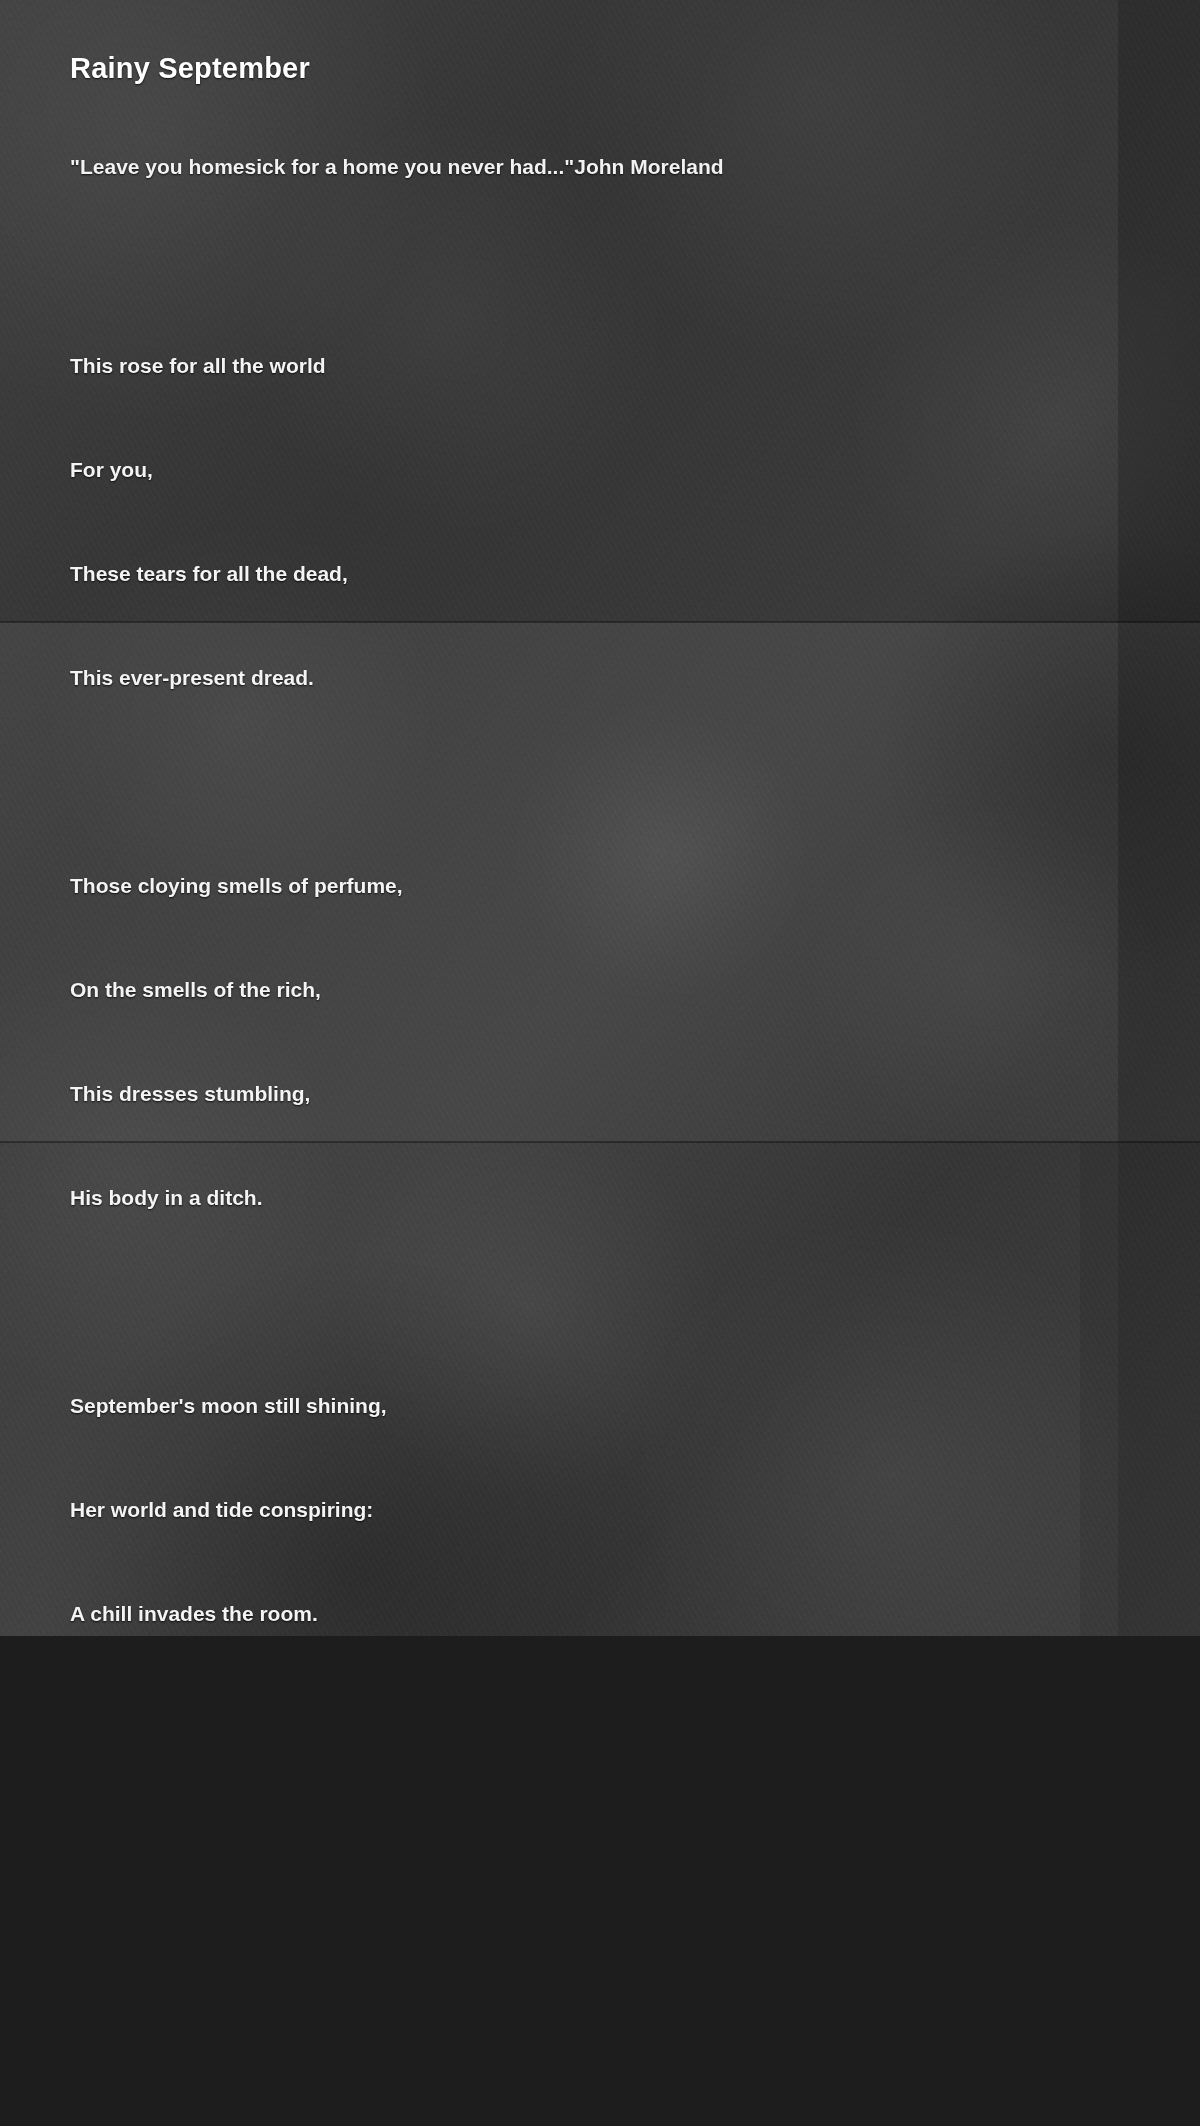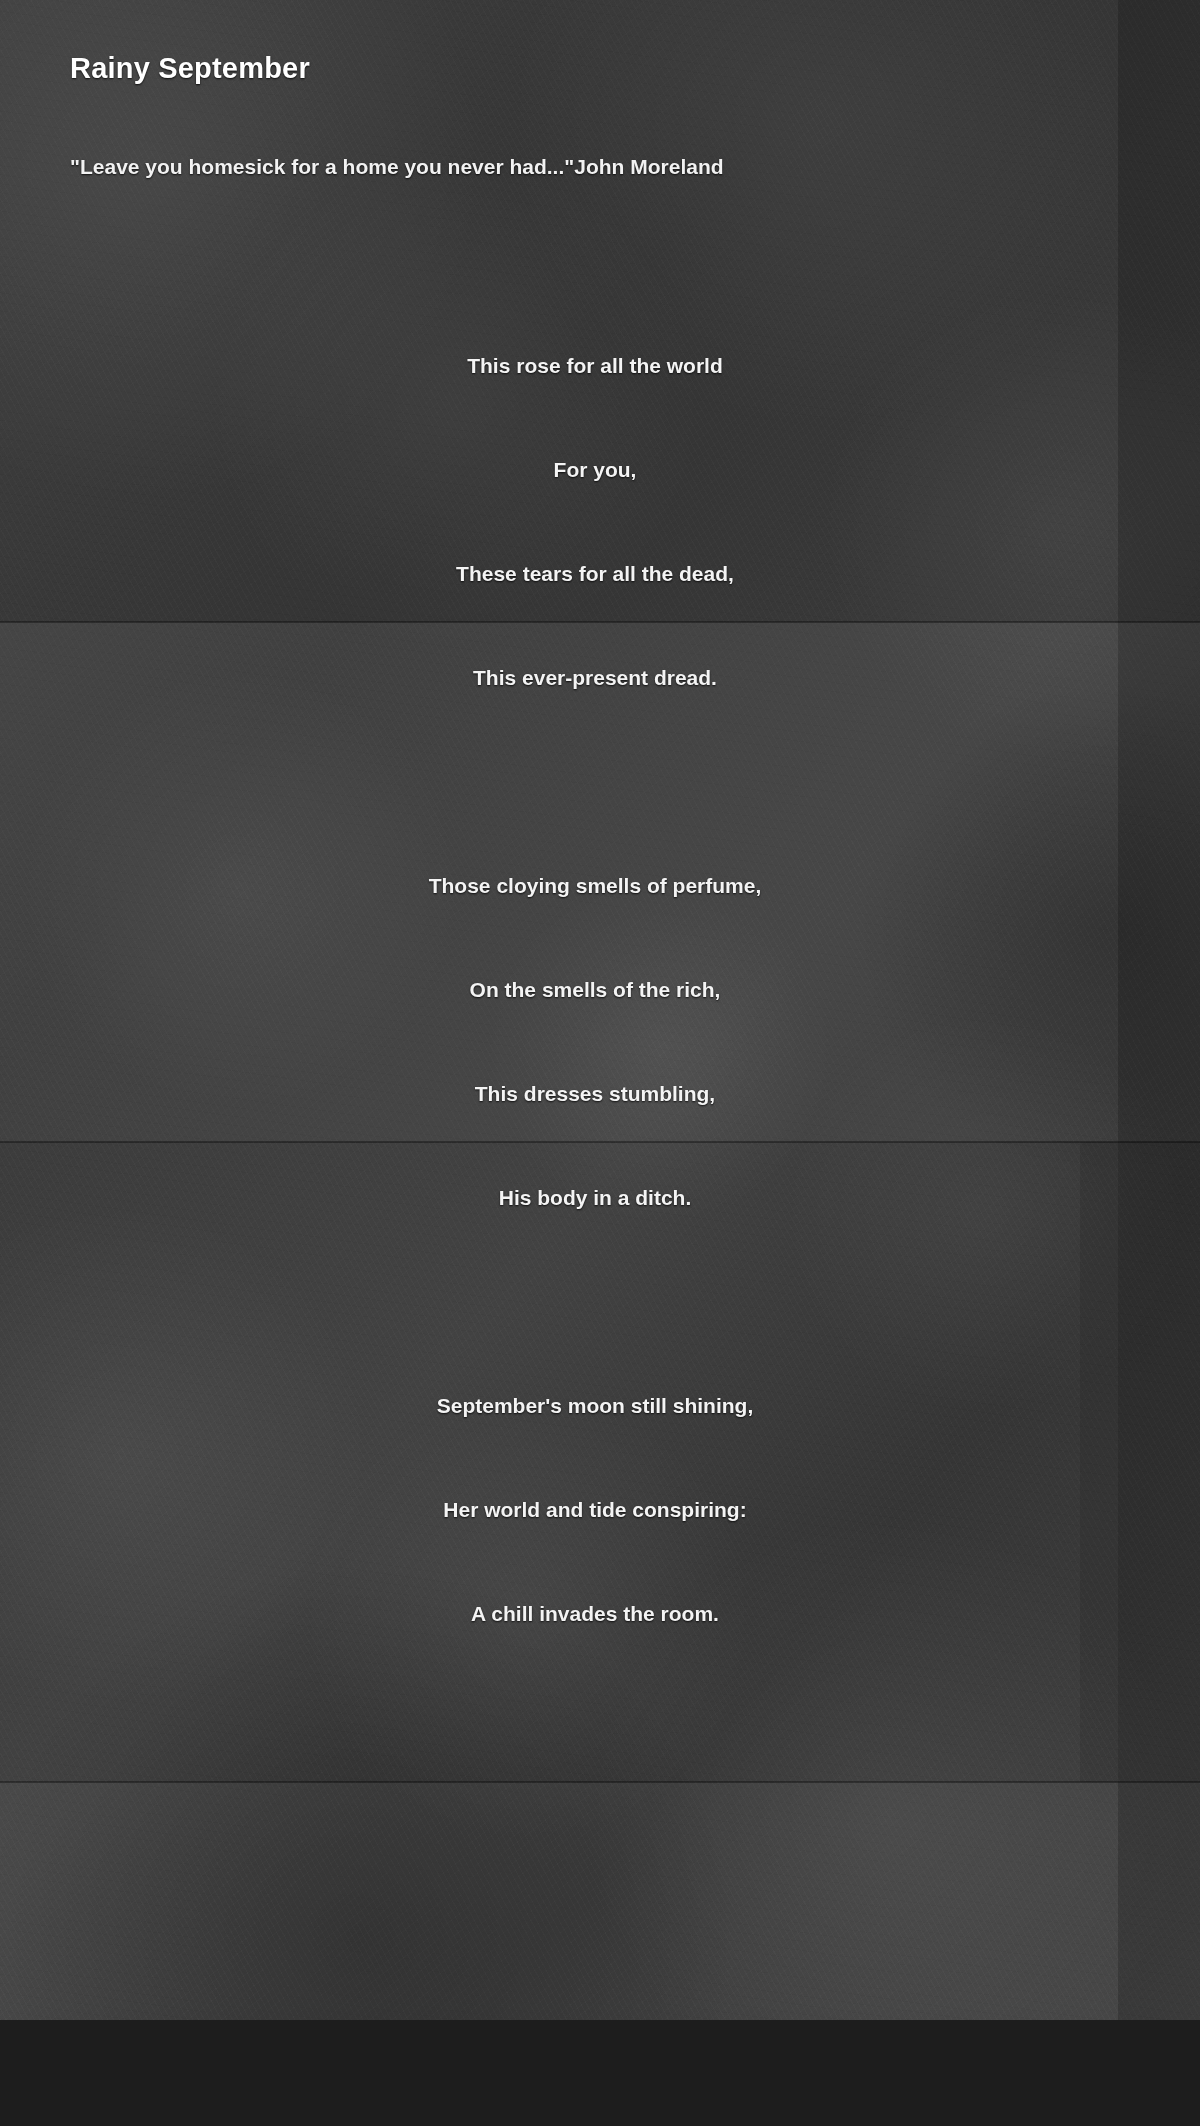--- a/index.html
+++ b/index.html
@@ -6,21 +6,21 @@
     margin: 0;
     padding: 0;
     background: #1d1d1d;
   }
   body {
     font-family: "Liberation Sans", sans-serif;
   }
   .page {
     position: relative;
     width: 1200px;
-    height: 2020px;
+    height: 1636px;
     overflow: hidden;
     background-color: #000000;
   }
   
   .bg-texture {
     position: absolute;
     inset: 0;
     background-color: #3c3c3c;
     background-image:
       radial-gradient(circle at 12% 8%, rgba(255,255,255,0.07) 0%, rgba(255,255,255,0) 16%),
@@ -109,21 +109,20 @@
     font-size: 21px;
     font-weight: bold;
     color: #f2f2f2;
     text-shadow: 0 1px 2px rgba(0,0,0,0.8);
   }
   .poem-body {
     position: absolute;
     left: 70px;
     top: 355px;
     width: 1050px;
-    text-align: center;
   }
   .poem-line {
     font-size: 21px;
     font-weight: bold;
     color: #f4f4f4;
     line-height: 1;
     height: 21px;
     margin: 0 0 83px 0;
     text-shadow: 0 1px 2px rgba(0,0,0,0.8);
     white-space: pre;

